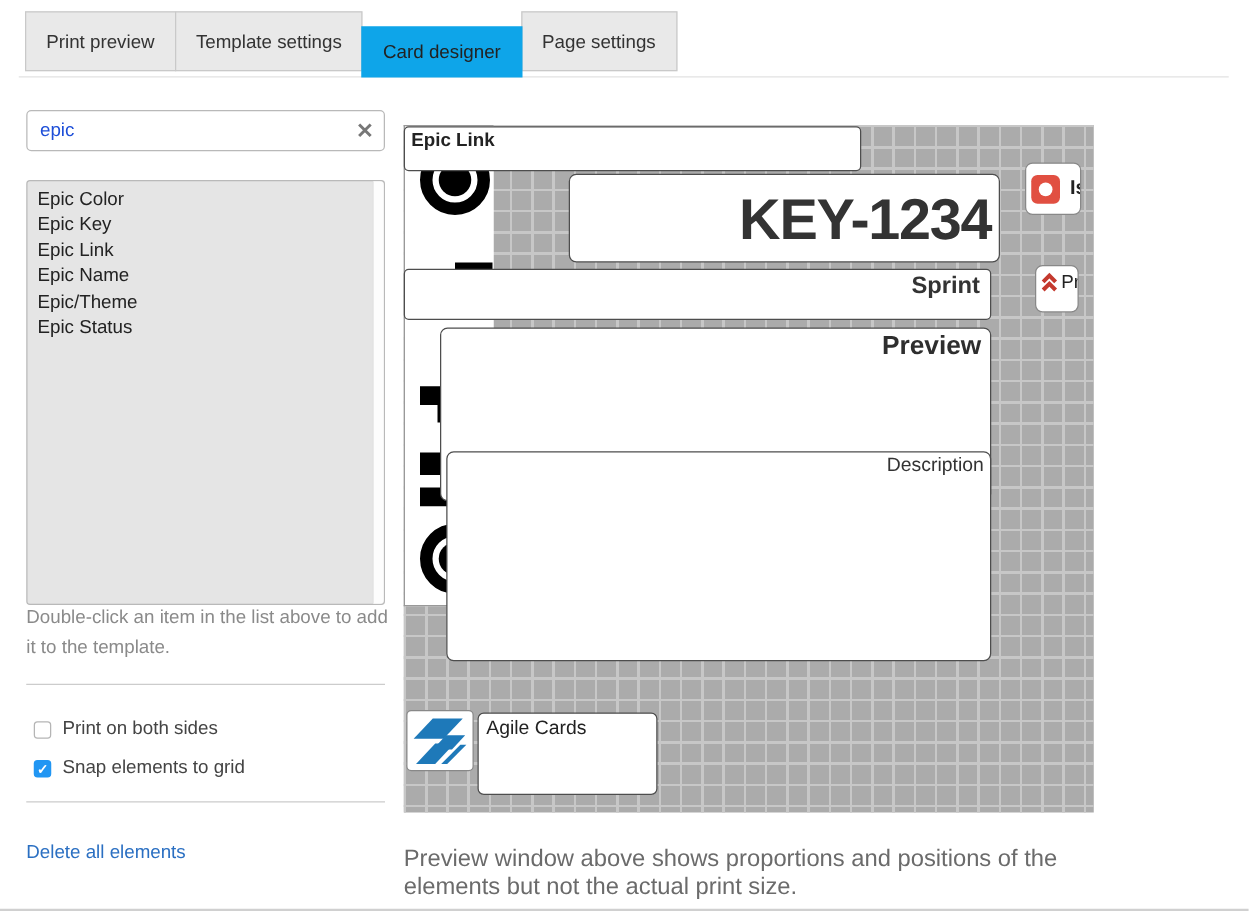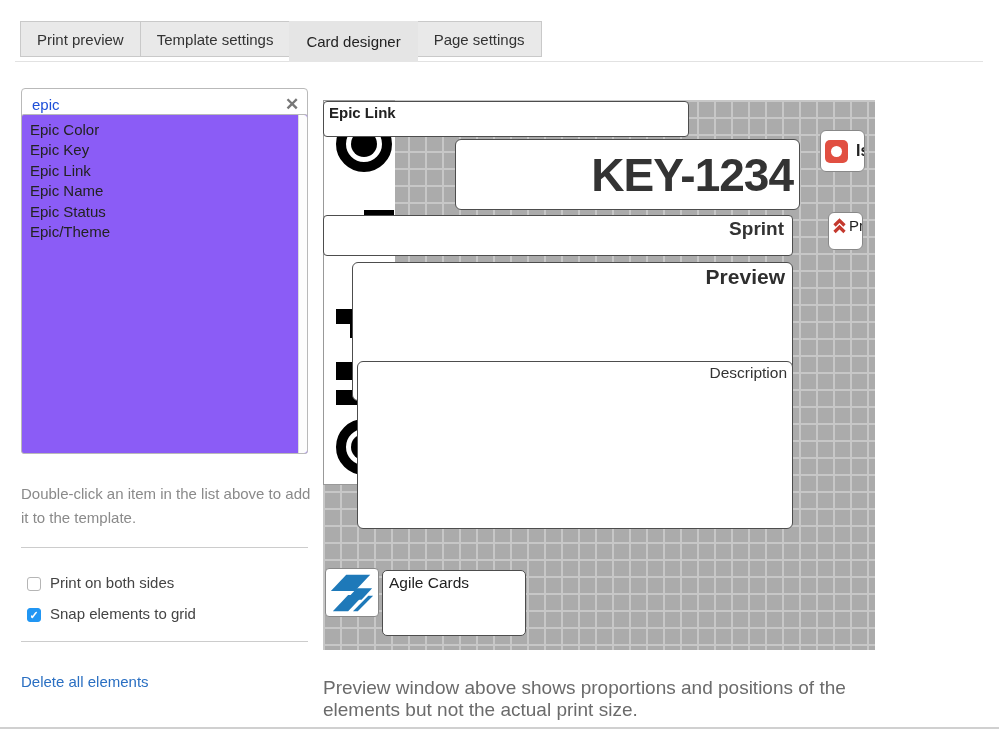--- a/index.html
+++ b/index.html
@@ -2,34 +2,34 @@
 <html><head>
 <meta charset="utf-8">
 <style>
   * { margin:0; padding:0; box-sizing:border-box; }
   html,body { width:999px; height:729px; background:#ffffff;
     font-family:"Liberation Sans", sans-serif; overflow:hidden; position:relative; }
 
   
   .tabs-row { position:absolute; left:15px; top:22px; width:968px; height:40px;
     border-bottom:1px solid #e2e2e2; display:flex; align-items:flex-end; padding-left:6px; }
-  .tab { height:36px; margin-bottom:4px; margin-left:-1px; background:#e9e9e9;
+  .tab { height:48px; margin-bottom:4px; margin-left:-1px; background:#e9e9e9;
     border:1px solid #c9c9c9; padding:0 16px; font-size:15px; color:#333;
     display:flex; align-items:center; cursor:pointer; }
-  .tab.active { height:41px; margin-bottom:-1px; background:#e5e5e5; border:none;
+  .tab.active { height:41px; margin-bottom:-1px; background:#0ea5e9; border:none;
     position:relative; z-index:2; padding:0 17px; color:#222; }
 
   
   .search-box { position:absolute; left:21px; top:88px; width:287px; height:33px;
     border:1px solid #b9b9b9; border-radius:4px; background:#fff; display:flex; align-items:center; }
   .search-text { padding-left:10px; font-size:15px; color:#1d4ed8; flex:1; }
   .search-clear { width:30px; text-align:center; font-size:17px; font-weight:bold;
     color:#777; cursor:pointer; }
-  .listbox { position:absolute; left:21px; top:114px; width:287px; height:340px;
-    border:1px solid #b9b9b9; border-radius:3px; background:#8b5cf6; padding-top:5px; }
+  .listbox { position:absolute; left:21px; top:144px; width:287px; height:340px;
+    border:1px solid #b9b9b9; border-radius:3px; background:#e5e5e5; padding-top:5px; }
   .listbox .item { font-size:15px; color:#222; line-height:20.4px; padding-left:8px; cursor:default; }
   .list-scrollbar { position:absolute; top:0; right:0; bottom:0; width:9px;
     border-left:1px solid #ddd; background:#fdfdfd; border-radius:0 3px 3px 0; }
   .help-text { position:absolute; left:21px; top:482px; width:292px;
     font-size:15px; color:#8a8a8a; line-height:23.5px; }
   .divider { position:absolute; left:21px; width:287px; height:0; border-top:1px solid #ccc; }
   .option-row { position:absolute; left:27px; display:flex; align-items:flex-end; gap:9px; }
   .checkbox { width:14px; height:14px; border:1px solid #b5b5b5; border-radius:3px;
     background:#fff; position:relative; cursor:pointer; flex:none; }
   .checkbox.checked { background:#2196f3; border-color:#2196f3; }
@@ -95,22 +95,22 @@
 <div class="search-box">
   <div class="search-text">epic</div>
   <div class="search-clear">✕</div>
 </div>
 
 <div class="listbox">
   <div class="item">Epic Color</div>
   <div class="item">Epic Key</div>
   <div class="item">Epic Link</div>
   <div class="item">Epic Name</div>
+  <div class="item">Epic/Theme</div>
   <div class="item">Epic Status</div>
-  <div class="item">Epic/Theme</div>
   <div class="list-scrollbar"></div>
 </div>
 
 <div class="help-text">Double-click an item in the list above to add it to the template.</div>
 
 <div class="divider" style="top:547px;"></div>
 
 <div class="option-row" style="top:574px;">
   <div class="checkbox"></div>
   <div class="option-label">Print on both sides</div>

